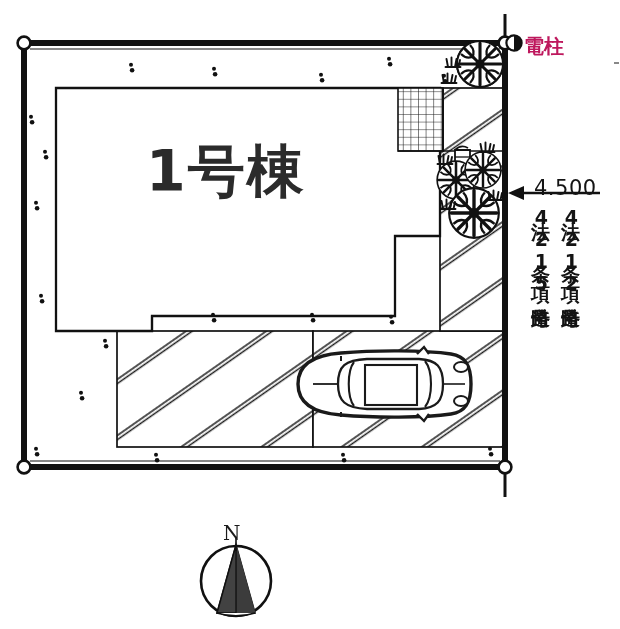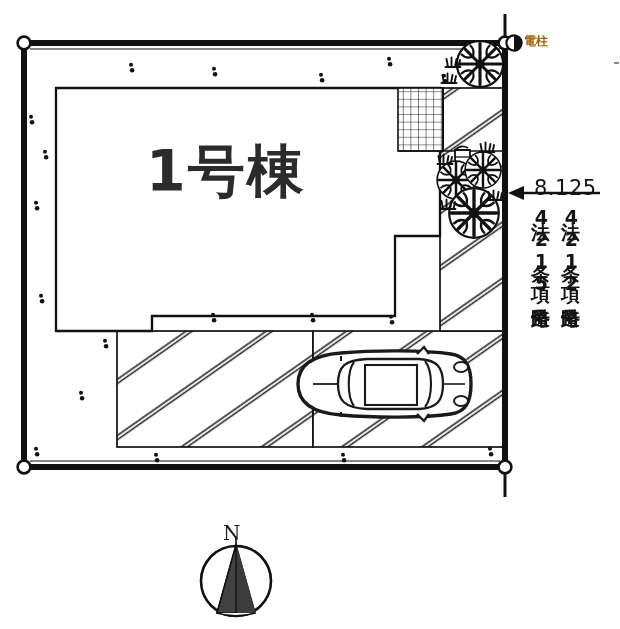--- a/index.html
+++ b/index.html
@@ -26,21 +26,21 @@
   #road-label-left{left:531px;top:206px;}
   #road-label-right{left:561px;top:206px;}
   #dim-label{
     position:absolute;left:534px;top:176px;
     font-size:21px;font-weight:normal;color:#141414;
     font-family:"DejaVu Sans","Liberation Sans",sans-serif;
     letter-spacing:0.5px;
   }
   #pole-label{
     position:absolute;left:524px;top:33px;
-    font-size:12px;font-weight:bold;color:#a16207;
+    font-size:20px;font-weight:bold;color:#be185d;
     font-family:"DejaVu Sans","Liberation Sans",sans-serif;
     letter-spacing:0px;
     text-align:center;
   }
   #building-label{
     position:absolute;left:146px;top:143px;
     font-size:57px;font-weight:bold;color:#2b2b2b;
     font-family:"DejaVu Sans","Liberation Sans",sans-serif;
     letter-spacing:2px;line-height:1;text-align:right;
   }
@@ -295,19 +295,19 @@
 
   <g>
     <line x1="614" y1="63" x2="619" y2="63" stroke="#555" stroke-width="1.4"></line>
   </g>
 </svg>
 
 <div id="building-label">1号棟</div>
 
 <div id="pole-label">電柱</div>
 
-<div id="dim-label">8.125</div>
+<div id="dim-label">4.500</div>
 
 <div class="vlabel" id="road-label-left">法42条1項5号道路</div>
 
 <div class="vlabel" id="road-label-right">法42条1項2号道路</div>
 
 <div id="compass-label">N</div>
 
 </body></html>

